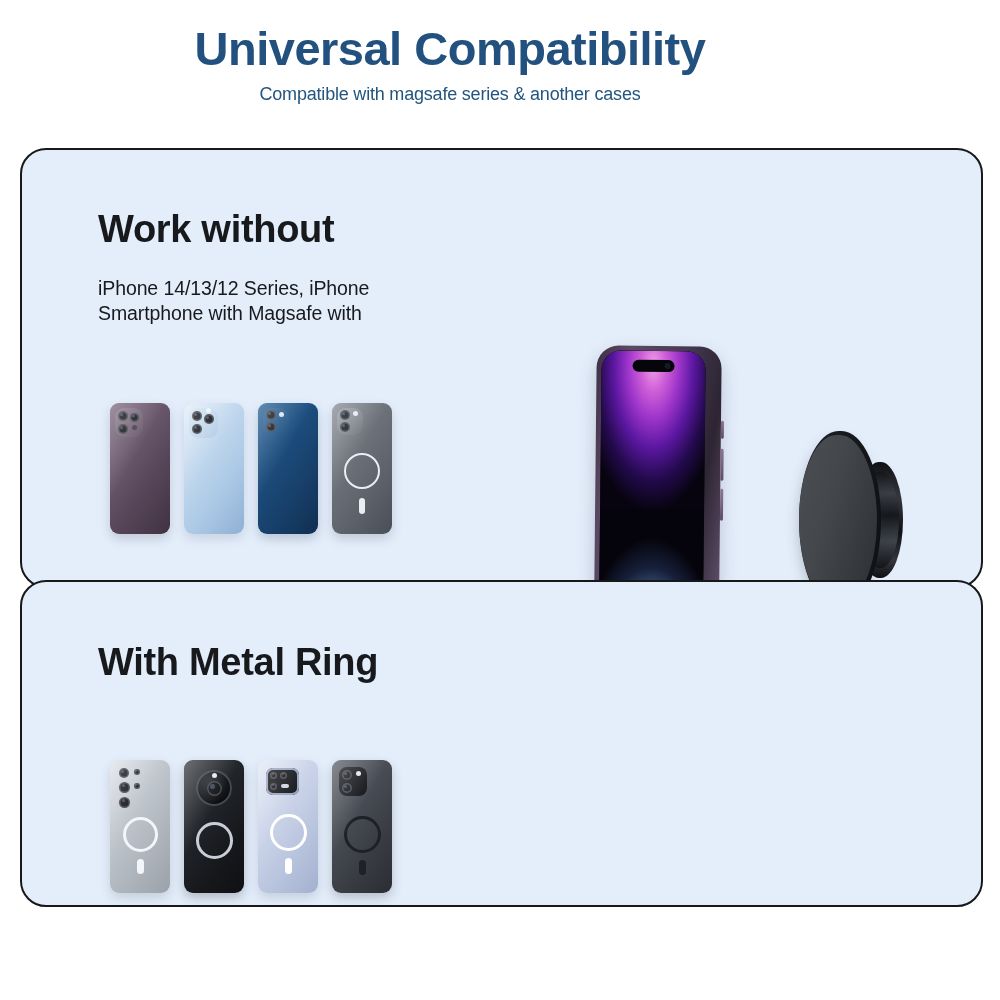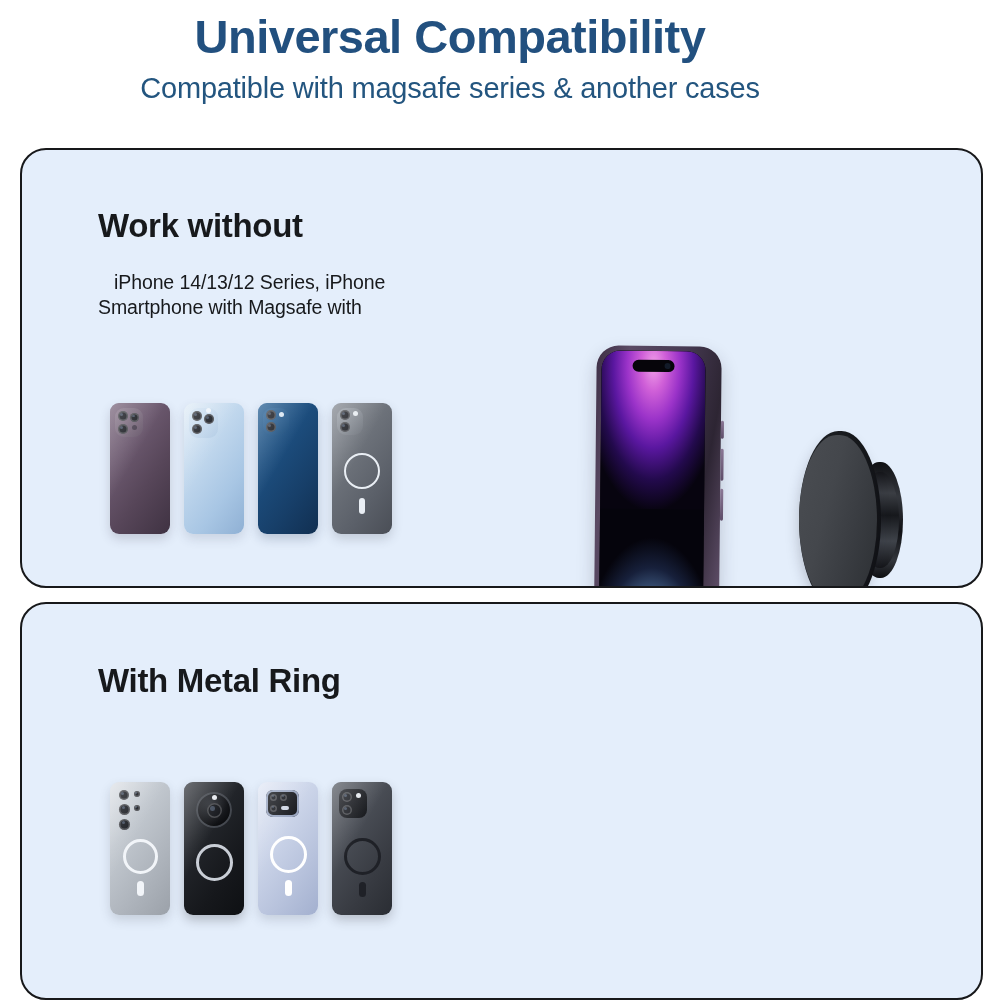--- a/index.html
+++ b/index.html
@@ -5,42 +5,42 @@
   * { box-sizing: border-box; margin: 0; padding: 0; }
   html, body {
     width: 1000px; height: 1000px;
     background: #ffffff;
     font-family: "Liberation Sans", sans-serif;
     overflow: hidden;
   }
   .page { position: relative; width: 1000px; height: 1000px; background:#fff; }
 
   
-  .header { position:absolute; top:0; left:0; width:900px; text-align:center; }
+  .header { position:absolute; top:12px; left:0; width:900px; text-align:center; }
   .main-title {
     font-size: 47px; font-weight: 700; color: #22507f;
     letter-spacing: -0.5px; line-height: 1.05; padding-top: 12px;
   }
   .sub-title {
-    font-size: 29px; font-weight: 400; color: #23557f;
+    font-size: 18px; font-weight: 400; color: #23557f;
     line-height: 1.1; padding-top: 12px; letter-spacing: -0.2px;
   }
 
   
   .panel {
     position:absolute; left:20px; width:963px;
     background:#e4eefb; border:2.5px solid #17181a; border-radius:26px;
     overflow:hidden;
   }
   #panel-1 { top:148px; height:440px; }
-  #panel-2 { top:602px; height:398px; }
+  #panel-2 { top:580px; height:327px; }
 
   .panel-text { position:absolute; }
   .panel-heading {
-    font-size: 33px; font-weight: 700; color:#17191c; line-height: 1.22;
+    font-size: 38px; font-weight: 700; color:#17191c; line-height: 1.22;
     letter-spacing:-0.3px;
   }
   .panel-desc {
     font-size: 19.5px; font-weight: 400; color:#17191c; line-height:1.28;
     letter-spacing:-0.1px;
   }
 
   
   .thumbs { position:absolute; display:flex; gap:14px; align-items:flex-end; }
   .thumb { position:relative; border-radius:9px; }
@@ -124,21 +124,21 @@
 
   <div class="header">
     <div class="main-title">Universal Compatibility</div>
     <div class="sub-title">Compatible with magsafe series &amp; another cases</div>
   </div>
 
   <div class="panel" id="panel-1">
 
     <div class="panel-text" style="left:76px; top:56px;">
       <div class="panel-heading">Work without</div>
-      <div class="panel-desc" style="margin-top:24px;margin-left:16px;">iPhone 14/13/12 Series, iPhone</div>
+      <div class="panel-desc" style="margin-top:24px;">iPhone 14/13/12 Series, iPhone</div>
       <div class="panel-desc">Smartphone with Magsafe with</div>
     </div>
 
     <div class="thumbs" style="left:88px; top:253px;">
 
       <div class="thumb" style="width:60px;height:131px;
            background:linear-gradient(125deg,#7e6b80 0%,#6d5a70 30%,#574659 62%,#3f3242 100%);
            box-shadow:0 5px 11px rgba(60,55,75,.2);">
         <div class="ph-body">
           <div class="cam-island" style="left:5px;top:5px;width:28px;height:29px;

